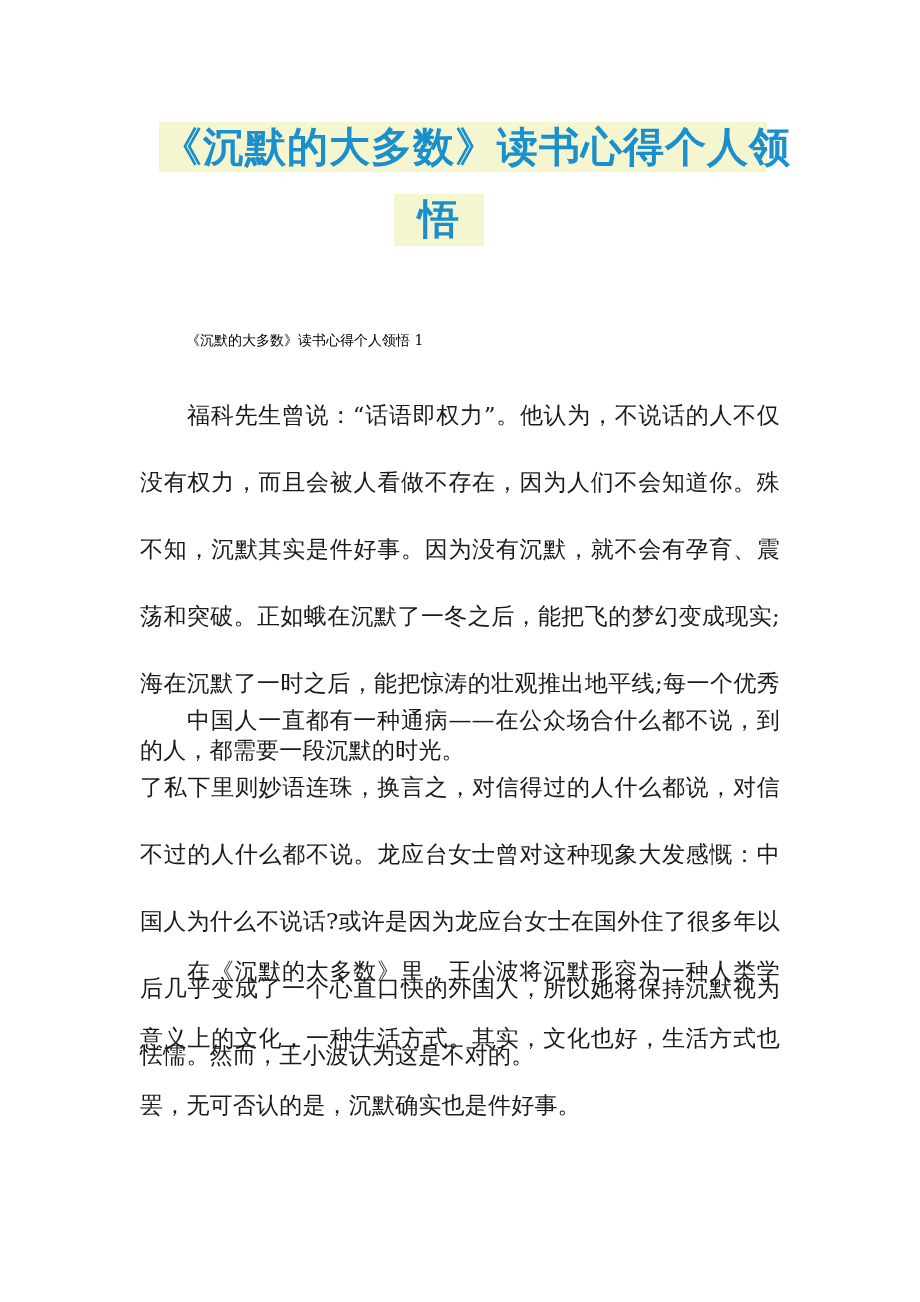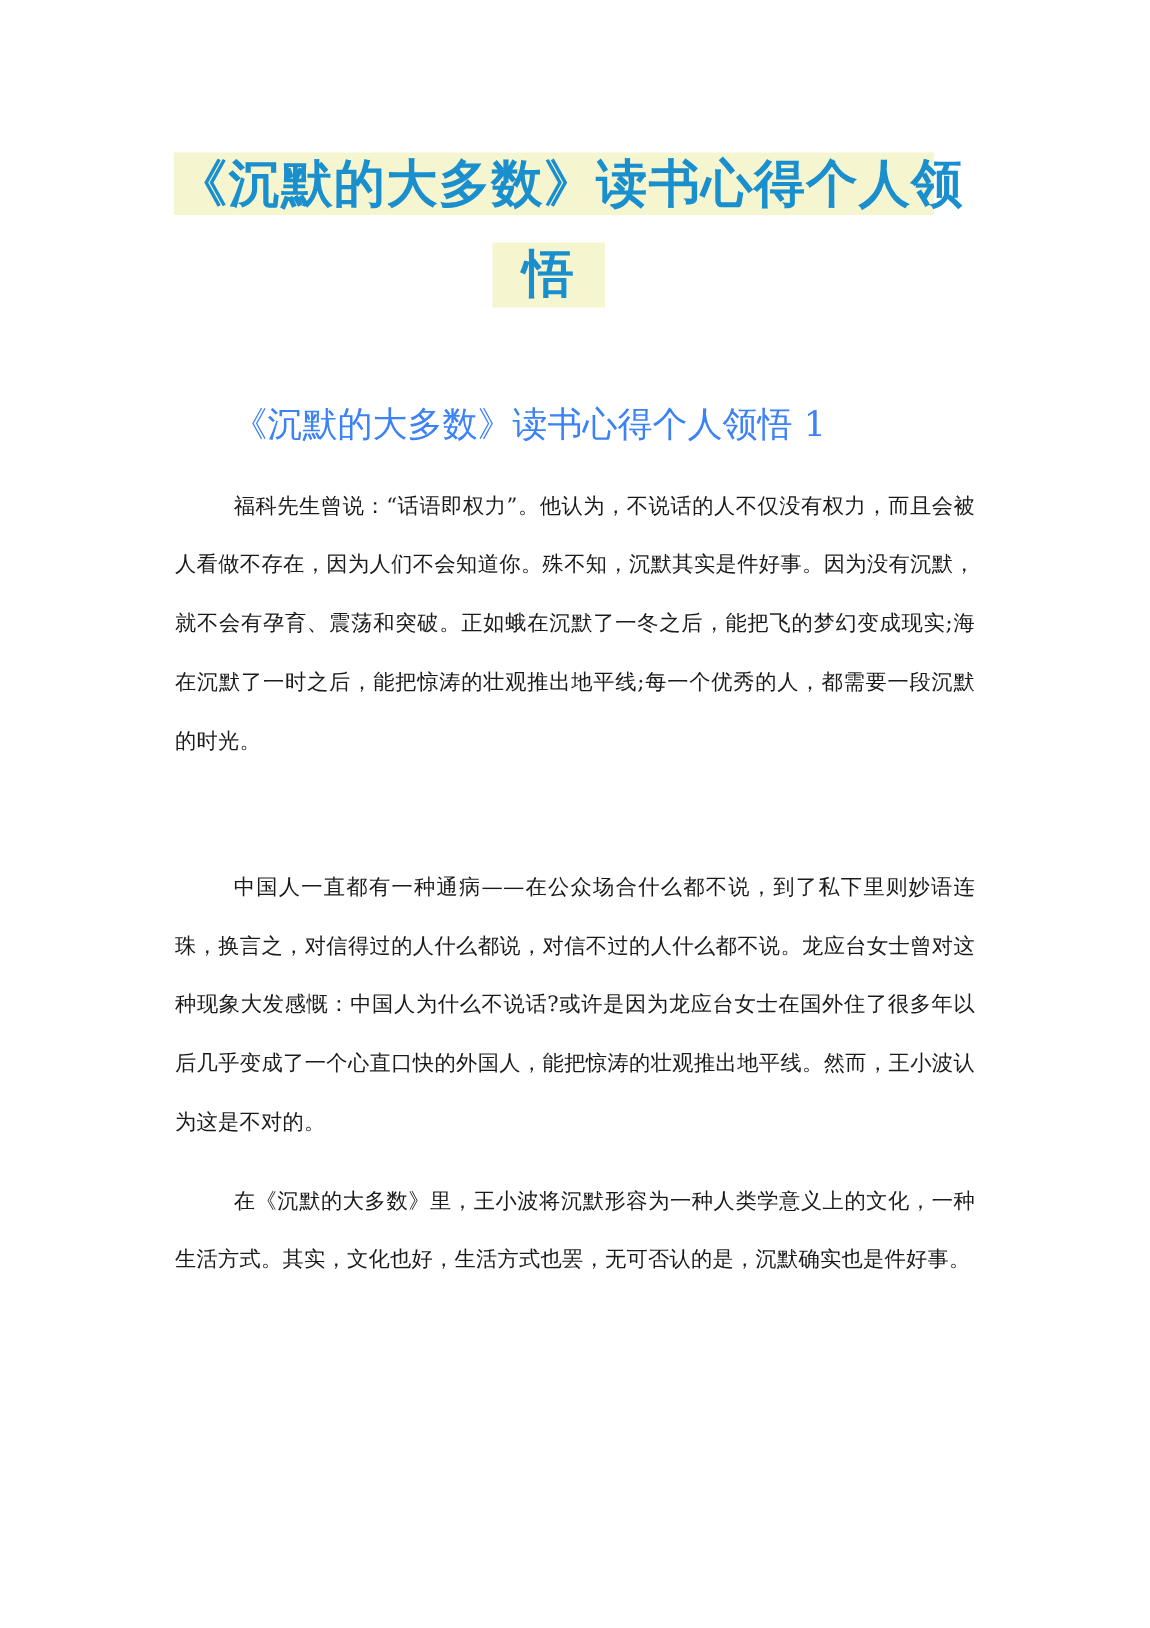--- a/index.html
+++ b/index.html
@@ -2,44 +2,44 @@
 <html><head>
 <meta charset="utf-8">
 <style>
   html, body { margin: 0; padding: 0; background: #ffffff; }
   body { width: 920px; height: 1302px; position: relative; overflow: hidden;
          font-family: "DejaVu Serif", "Liberation Serif", serif; color: #1a1a1a; }
   .title-wrap { position: absolute; top: 122px; left: 0; width: 920px; text-align: center; }
   .title-line { display: inline-block; background: #f5f5d0; color: #1a8fce;
          font-family: "DejaVu Sans", "Liberation Sans", sans-serif; font-weight: bold;
          font-size: 41px; line-height: 50px; padding: 0 2px; letter-spacing: 1px; }
-  .title-line.l1 { position: absolute; left: 139px; top: 0; width: 604px; text-align: center; white-space: nowrap; }
+  .title-line.l1 { position: absolute; left: 159px; top: 0; width: 604px; text-align: center; white-space: nowrap; }
   .title-line.l2 { position: absolute; left: 394px; top: 72px; width: 86px; height: 52px; text-align: center; }
-  .subheading { position: absolute; top: 324px; left: 186px; font-size: 28px; color: #3b82f6;
+  .subheading { position: absolute; top: 324px; left: 186px; font-size: 14px; color: #000000;
          font-family: "DejaVu Serif", "Liberation Serif", serif; white-space: nowrap; line-height: 32px; }
   .body { position: absolute; left: 140px; width: 640px; }
-  .para { margin: 0 0 0 0; font-size: 17px; line-height: 47px; text-indent: 47px;
+  .para { margin: 0 0 0 0; font-size: 23px; line-height: 67px; text-indent: 47px;
           text-align: justify; letter-spacing: 0.2px; }
   .p1 { position: absolute; top: 382px; }
   .p2 { position: absolute; top: 687px; }
   .p3 { position: absolute; top: 938px; }
 </style>
 </head>
 <body>
 
 <div>
   <div class="title-wrap">
     <span class="title-line l1">《沉默的大多数》读书心得个人领</span>
     <span class="title-line l2">悟</span>
   </div>
 
   <div class="subheading">《沉默的大多数》读书心得个人领悟 1</div>
 
   <div class="body p1">
     <p class="para">福科先生曾说：“话语即权力”。他认为，不说话的人不仅没有权力，而且会被人看做不存在，因为人们不会知道你。殊不知，沉默其实是件好事。因为没有沉默，就不会有孕育、震荡和突破。正如蛾在沉默了一冬之后，能把飞的梦幻变成现实;海在沉默了一时之后，能把惊涛的壮观推出地平线;每一个优秀的人，都需要一段沉默的时光。</p>
   </div>
   <div class="body p2">
-    <p class="para">中国人一直都有一种通病——在公众场合什么都不说，到了私下里则妙语连珠，换言之，对信得过的人什么都说，对信不过的人什么都不说。龙应台女士曾对这种现象大发感慨：中国人为什么不说话?或许是因为龙应台女士在国外住了很多年以后几乎变成了一个心直口快的外国人，能把惊涛的壮观推出地平线。然而，王小波认为这是不对的。</p>
+    <p class="para">中国人一直都有一种通病——在公众场合什么都不说，到了私下里则妙语连珠，换言之，对信得过的人什么都说，对信不过的人什么都不说。龙应台女士曾对这种现象大发感慨：中国人为什么不说话?或许是因为龙应台女士在国外住了很多年以后几乎变成了一个心直口快的外国人，所以她将保持沉默视为怯懦。然而，王小波认为这是不对的。</p>
   </div>
   <div class="body p3">
     <p class="para">在《沉默的大多数》里，王小波将沉默形容为一种人类学意义上的文化，一种生活方式。其实，文化也好，生活方式也罢，无可否认的是，沉默确实也是件好事。</p>
   </div>
 </div>
 
 </body></html>

